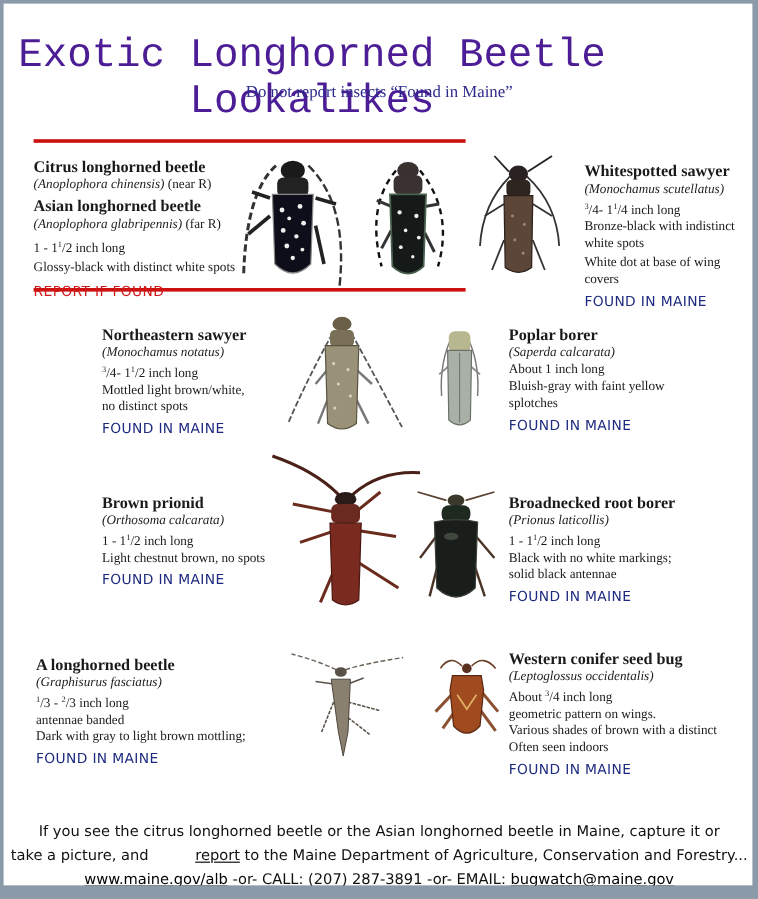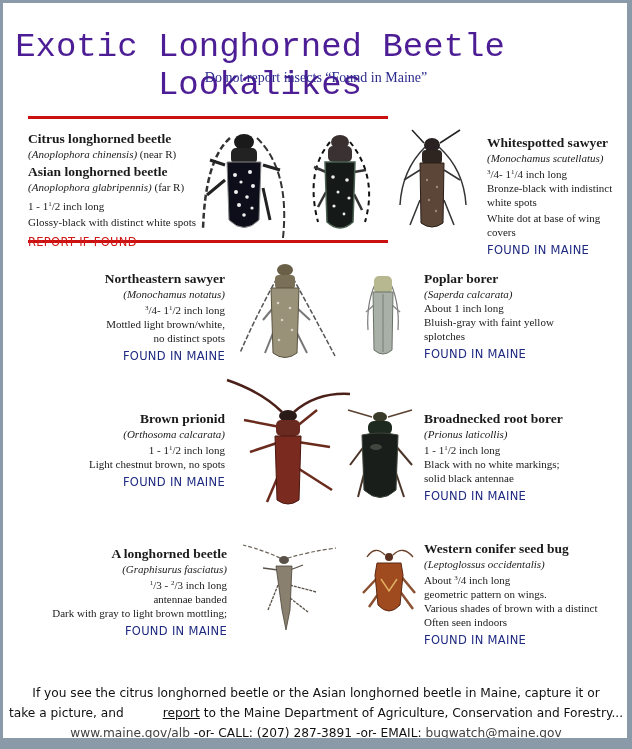--- a/index.html
+++ b/index.html
@@ -32,28 +32,28 @@
   .block .sci .loc { font-style: normal; }
   .block .line { font-size: 11px; line-height: 14px; }
   .block .found {
     font-family: "DejaVu Sans", sans-serif; font-size: 11.5px; color: #1e2a80;
     margin-top: 4px; letter-spacing: 0.3px;
   }
   .block .report {
     font-family: "DejaVu Sans", sans-serif; font-size: 11.5px; color: #d01818;
     margin-top: 6px; letter-spacing: 0.3px;
   }
-  .right { text-align: right; }
+  .right { }
   sup { font-size: 7px; vertical-align: 4px; }
   .beetle { position: absolute; }
   .footer {
     position: absolute; left: 0; top: 683px; width: 632px; text-align: center;
     font-family: "DejaVu Sans", sans-serif; font-size: 12.2px; color: #111; line-height: 20px;
   }
-  .footer a { color: #404040; text-decoration: underline; }
+  .footer a { color: #000000; text-decoration: underline; }
   .footer .u { text-decoration: underline; margin-left: 35px; }
   .bottom-bar { position: absolute; left: 0; top: 738px; width: 632px; height: 11px; background: #8a9aa8; }
 </style>
 </head>
 <body>
 
 <div class="page"></div>
 
 <div class="title">Exotic Longhorned Beetle Lookalikes</div>
 <div class="subtitle">Do not report insects “Found in Maine”</div>

